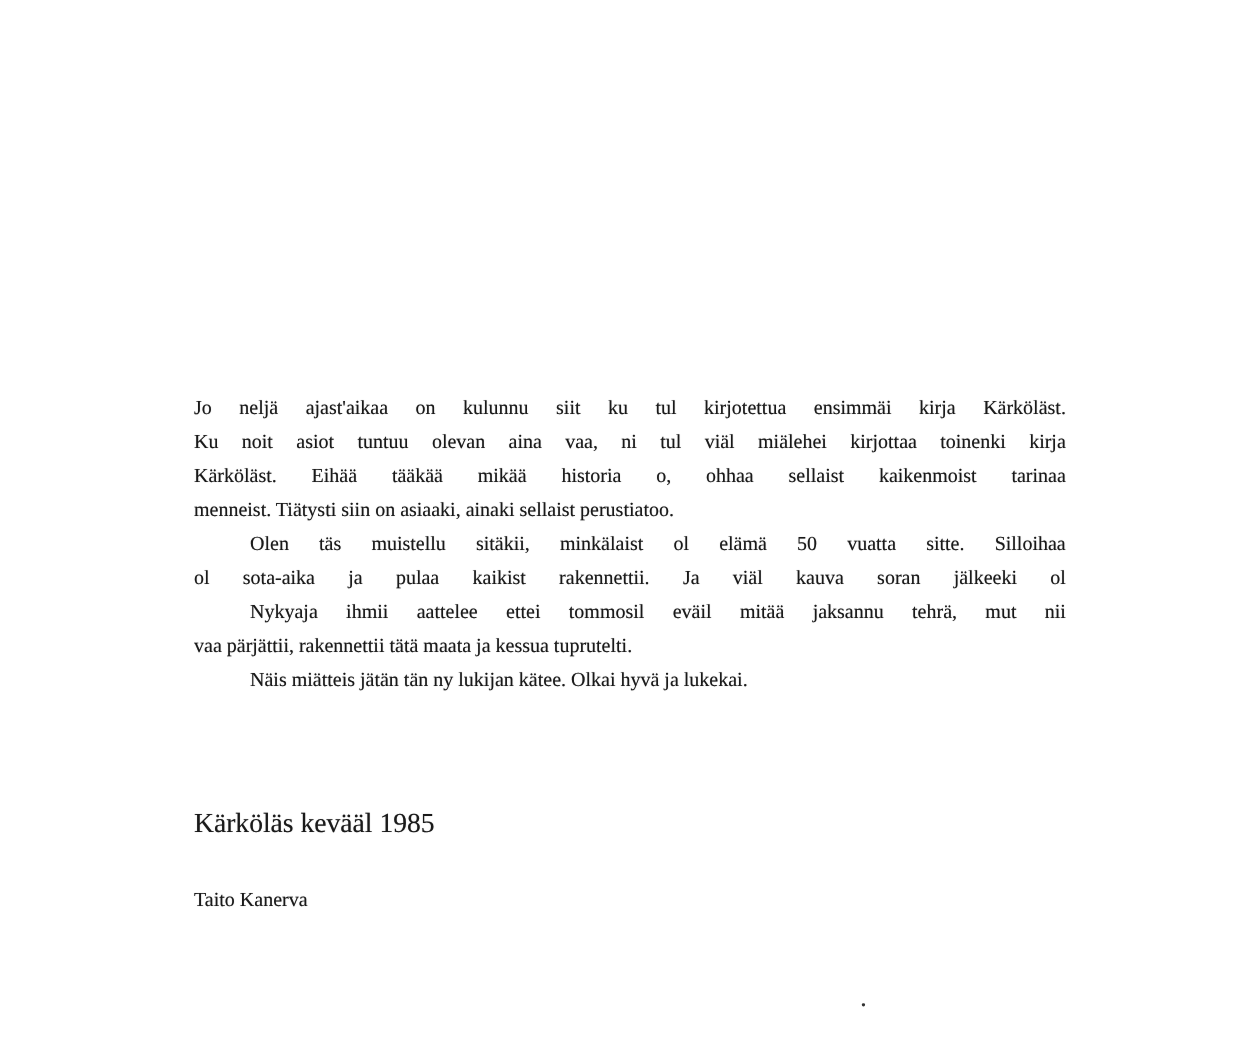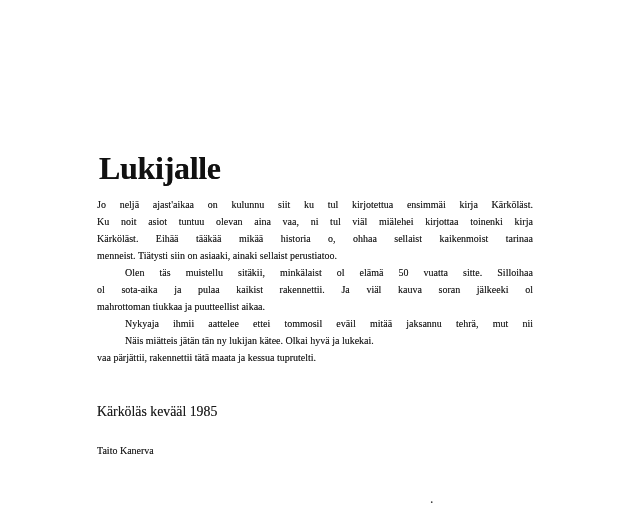--- a/index.html
+++ b/index.html
@@ -58,21 +58,20 @@
     top: 490px;
     font-size: 13.8px;
     line-height: 17px;
     color: #333;
   }
 </style>
 </head>
 <body>
 
 <div class="page">
-  <h1 class="title">Lukijalle</h1>
   <div class="body" id="body-text">
       <div class="line just">
         <span>Jo</span>
         <span>neljä</span>
         <span>ajast'aikaa</span>
         <span>on</span>
         <span>kulunnu</span>
         <span>siit</span>
         <span>ku</span>
         <span>tul</span>
@@ -130,33 +129,32 @@
         <span>pulaa</span>
         <span>kaikist</span>
         <span>rakennettii.</span>
         <span>Ja</span>
         <span>viäl</span>
         <span>kauva</span>
         <span>soran</span>
         <span>jälkeeki</span>
         <span>ol</span>
       </div>
-      <div class="line">mahrottoman tiukkaa ja puutteellist aikaa.</div>
       <div class="line just ind">
         <span>Nykyaja</span>
         <span>ihmii</span>
         <span>aattelee</span>
         <span>ettei</span>
         <span>tommosil</span>
         <span>eväil</span>
         <span>mitää</span>
         <span>jaksannu</span>
         <span>tehrä,</span>
         <span>mut</span>
         <span>nii</span>
       </div>
+      <div class="line">vaa pärjättii, rakennettii tätä maata ja kessua tuprutelti.</div>
       <div class="line ind">Näis miätteis jätän tän ny lukijan kätee. Olkai hyvä ja lukekai.</div>
-      <div class="line">vaa pärjättii, rakennettii tätä maata ja kessua tuprutelti.</div>
     </div>
   <div class="dateline">Kärköläs kevääl 1985</div>
   <div class="signature">Taito Kanerva</div>
   <div class="footer-mark">.</div>
 </div>
 
 </body></html>

